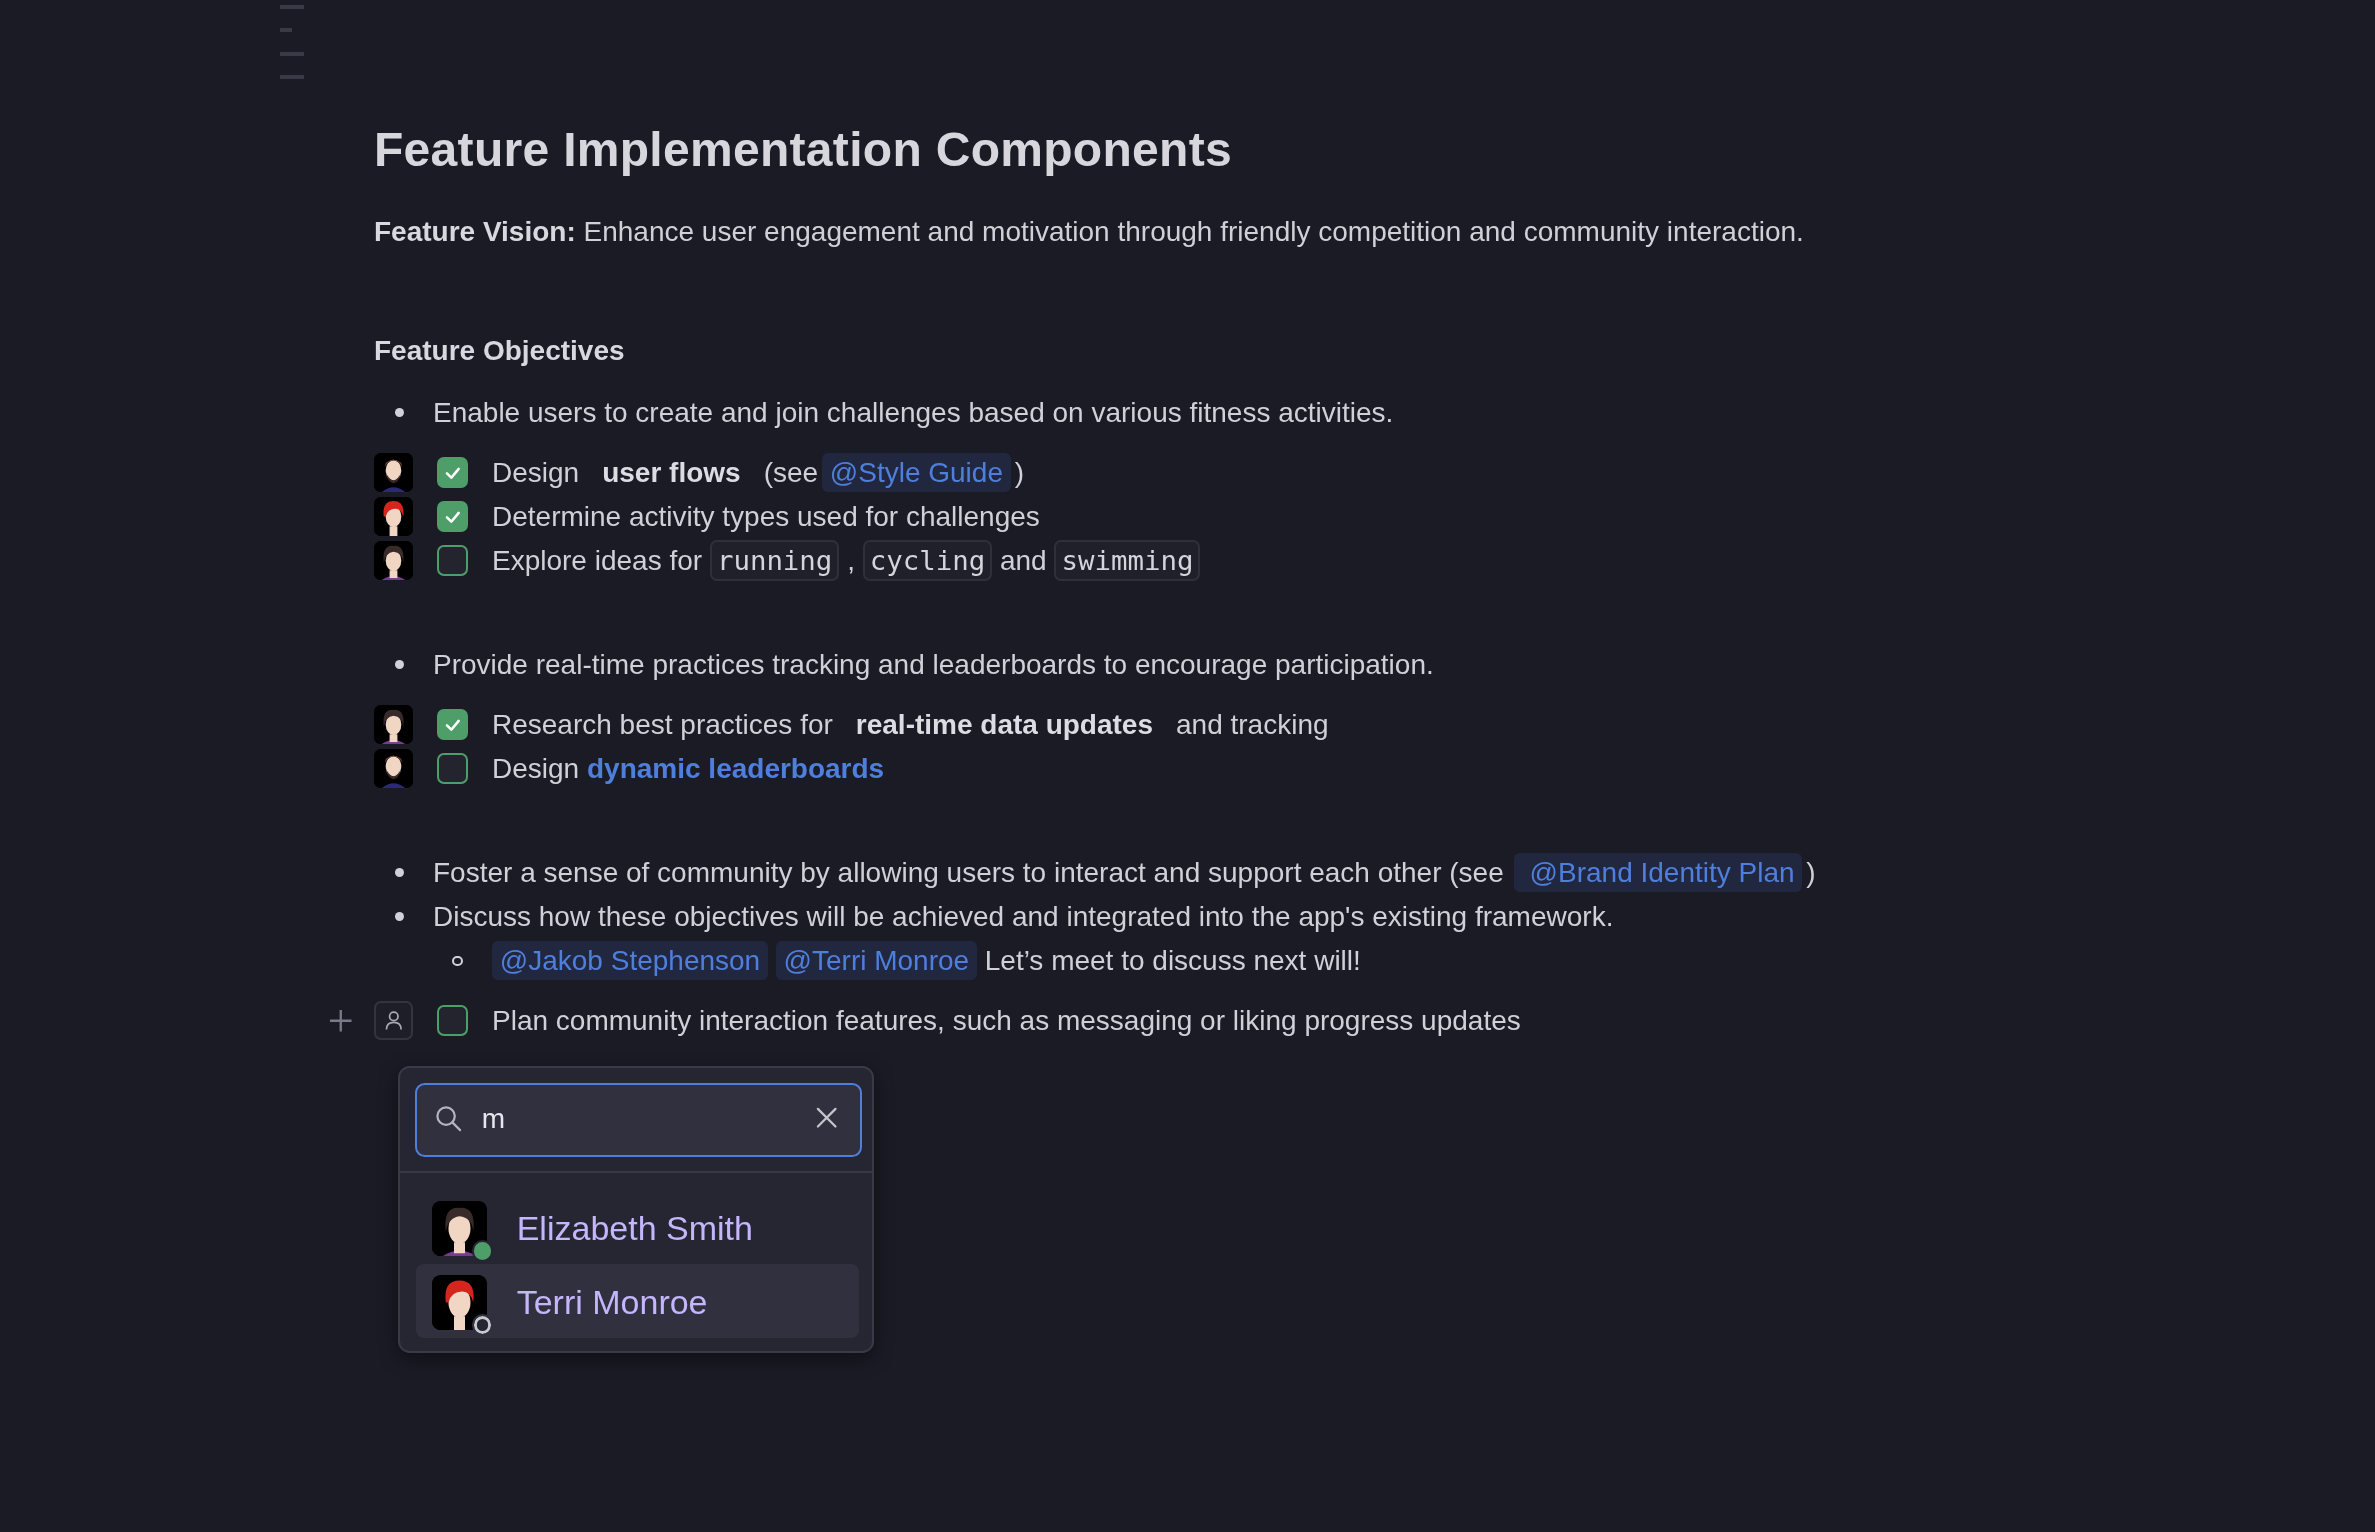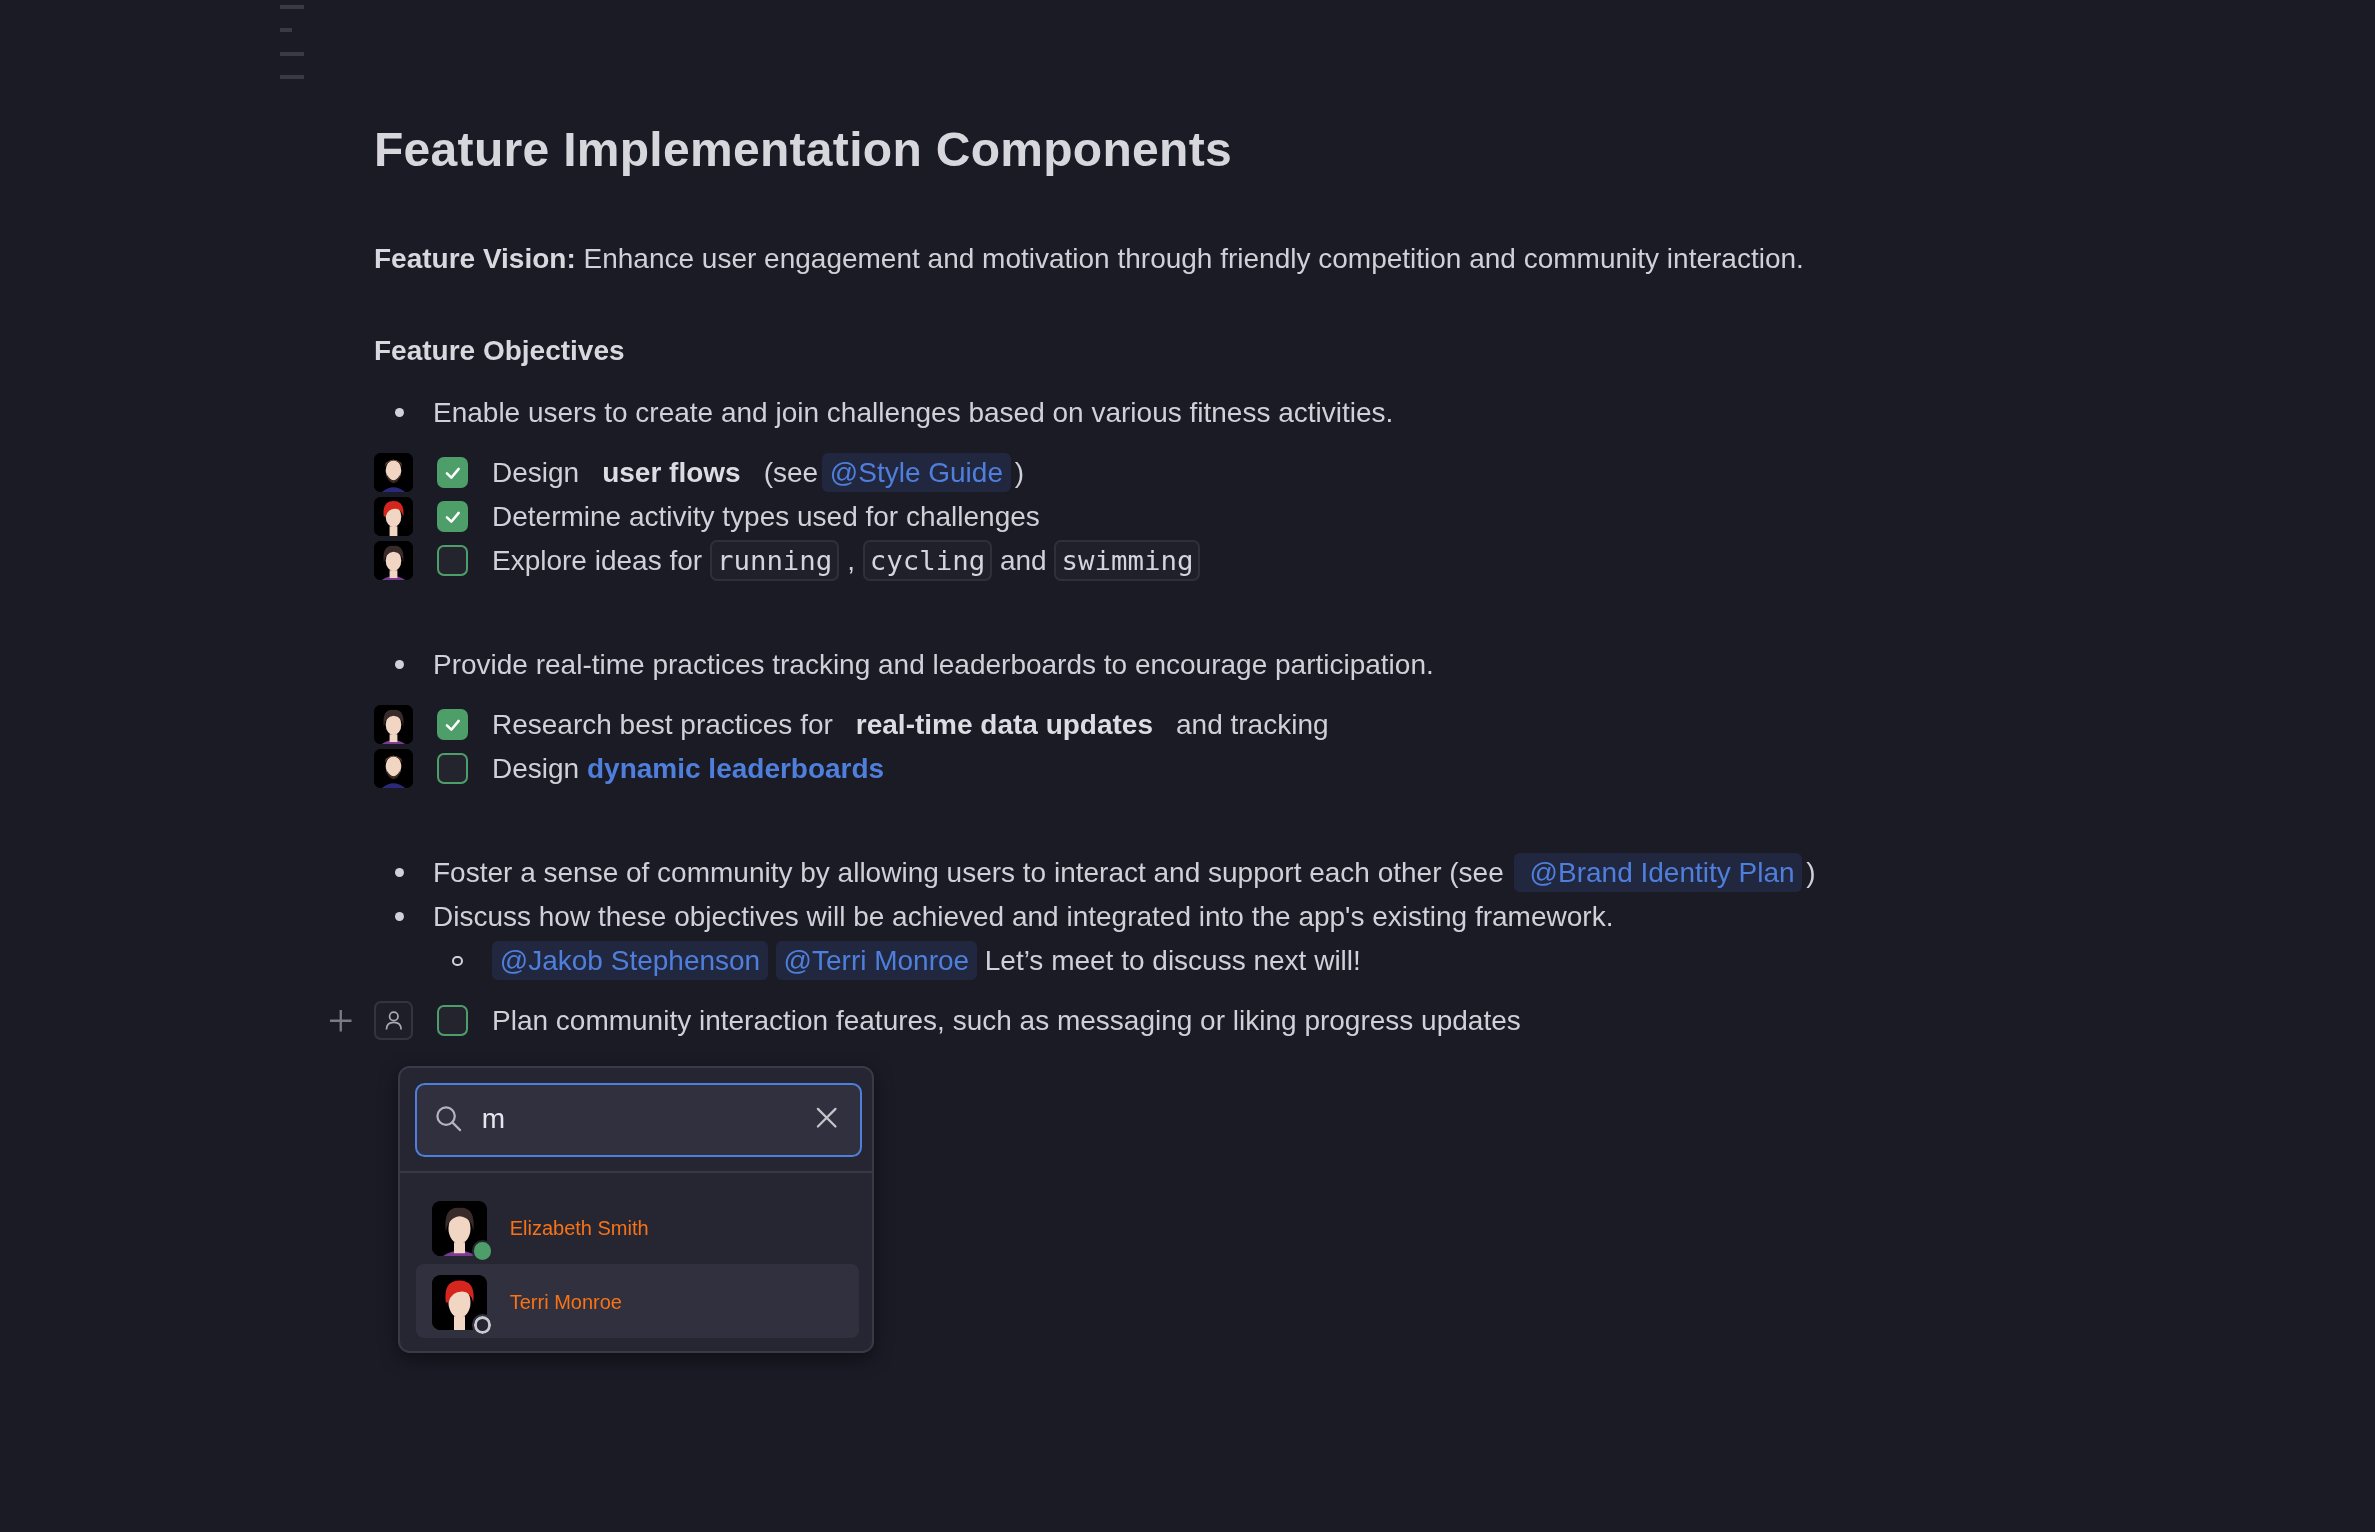--- a/index.html
+++ b/index.html
@@ -19,21 +19,21 @@
 
     .doc { position: absolute; left: 374px; top: 0; width: 1862px; }
 
     .title {
       position: absolute; top: 122px; left: 0;
       font-size: 48px; font-weight: bold; color: #d6d6dc;
       letter-spacing: 0.3px; white-space: nowrap;
     }
     .vision {
       position: absolute; top: 216px; left: 0;
-      font-size: 28px; color: #d0d0d8; white-space: nowrap; margin-top: 27px;
+      font-size: 28px; color: #d0d0d8; white-space: nowrap;
     }
     .vision b { font-weight: bold; color: #d8d8de; }
 
     .section-h {
       position: absolute; top: 335px; left: 0;
       font-size: 28px; font-weight: bold; color: #d8d8de; white-space: nowrap;
     }
 
     .line {
       position: absolute; left: 0; height: 43px;
@@ -115,21 +115,21 @@
       position: absolute; left: 16.7px; top: 10.8px; width: 55px; height: 55px;
       border-radius: 8.8px; background: #000; overflow: visible;
     }
     .opt .oav .clip { position: absolute; inset: 0; border-radius: 8.8px; overflow: hidden; }
     .opt .status {
       position: absolute; right: -5.9px; bottom: -5.9px; width: 21.6px; height: 21.6px;
       border-radius: 50%; border: 2.9px solid #262633;
     }
     .opt .status.online { background: #4e9e6a; }
     .opt .status.offline { background: #262633; box-shadow: inset 0 0 0 2.9px #c8c8d0; border-color:#30303e; }
-    .opt .oname { position: absolute; left: 94px; top: 0; line-height: 76px; font-size: 20px; color: #f97316; }
+    .opt .oname { position: absolute; left: 101px; top: 0; line-height: 76px; font-size: 34px; color: #c4b5fd; }
   </style>
 </head>
 <body>
 
 <div class="page">
 
   <div class="outline">
     <div class="ln w24"></div>
     <div class="ln w12"></div>
     <div class="ln w24"></div>

